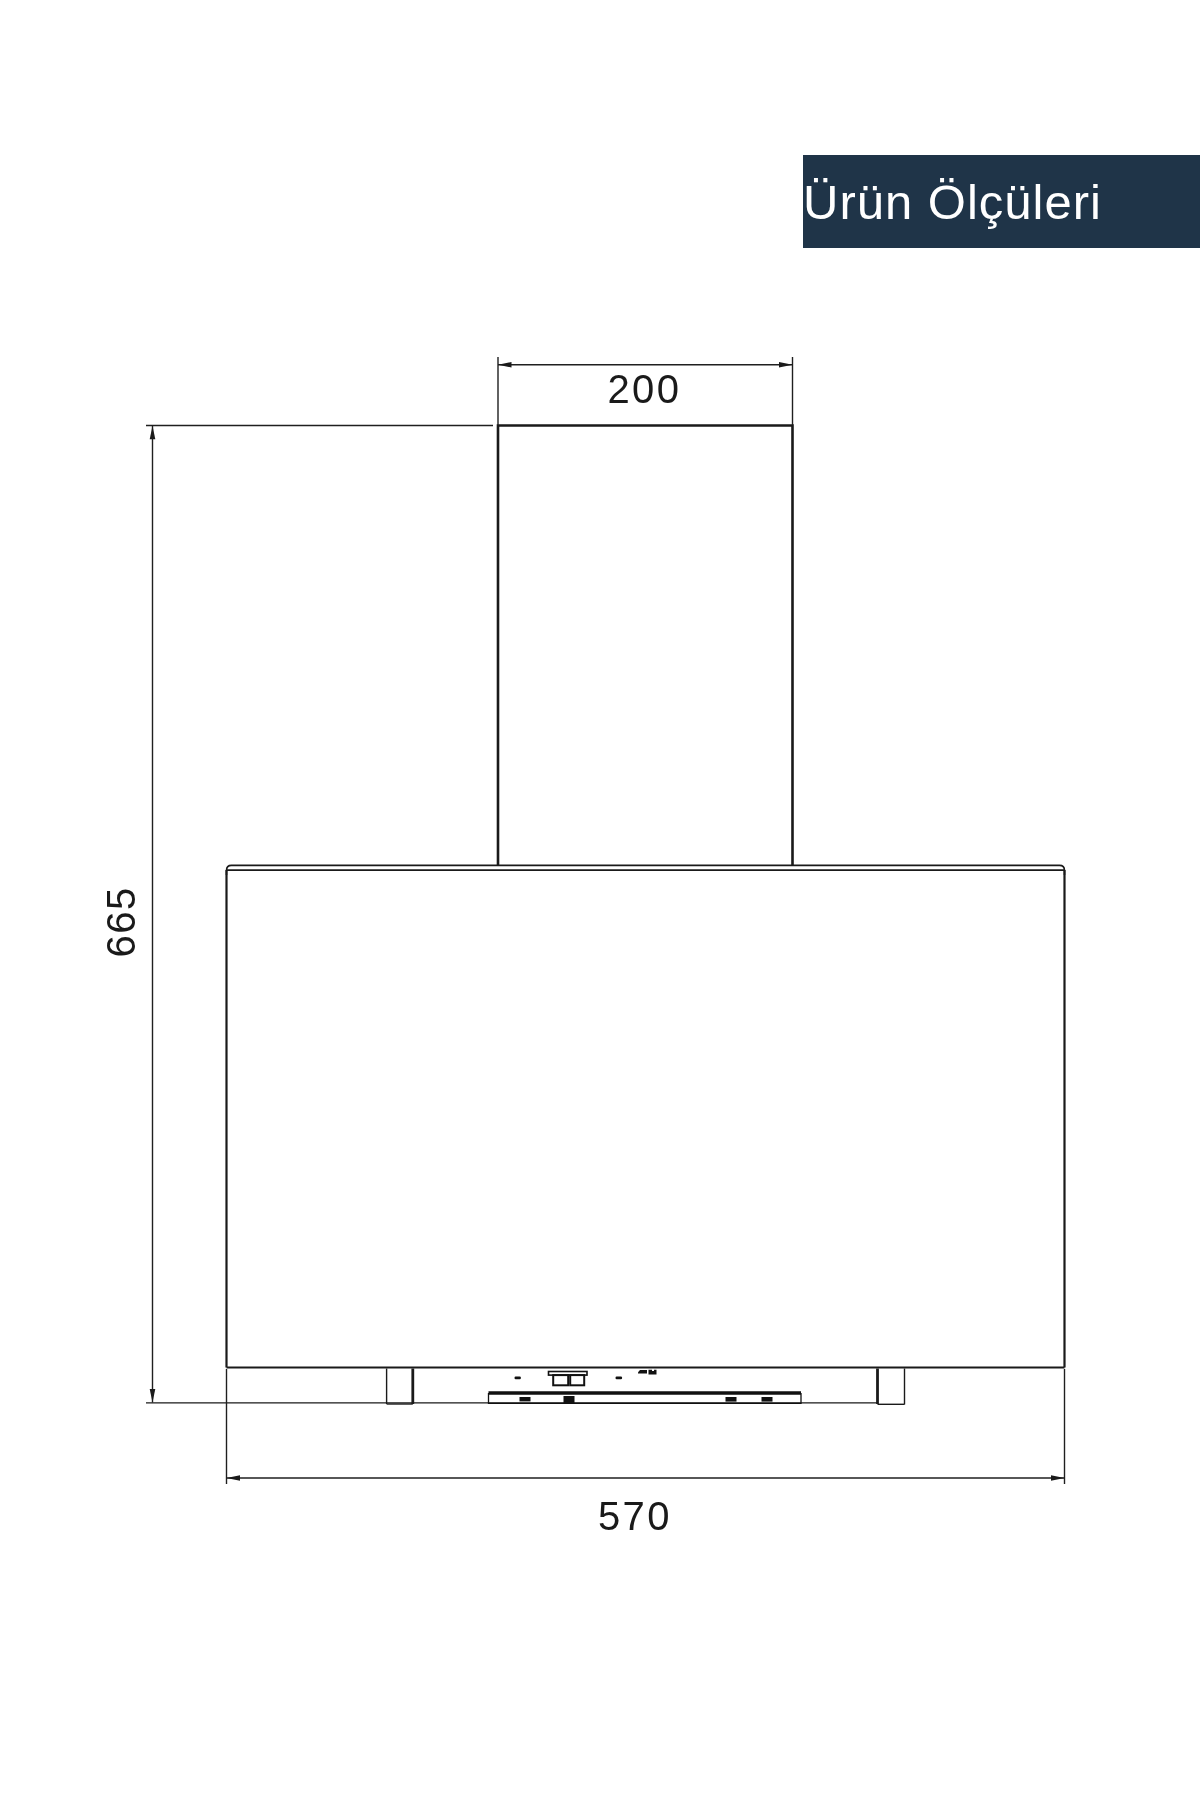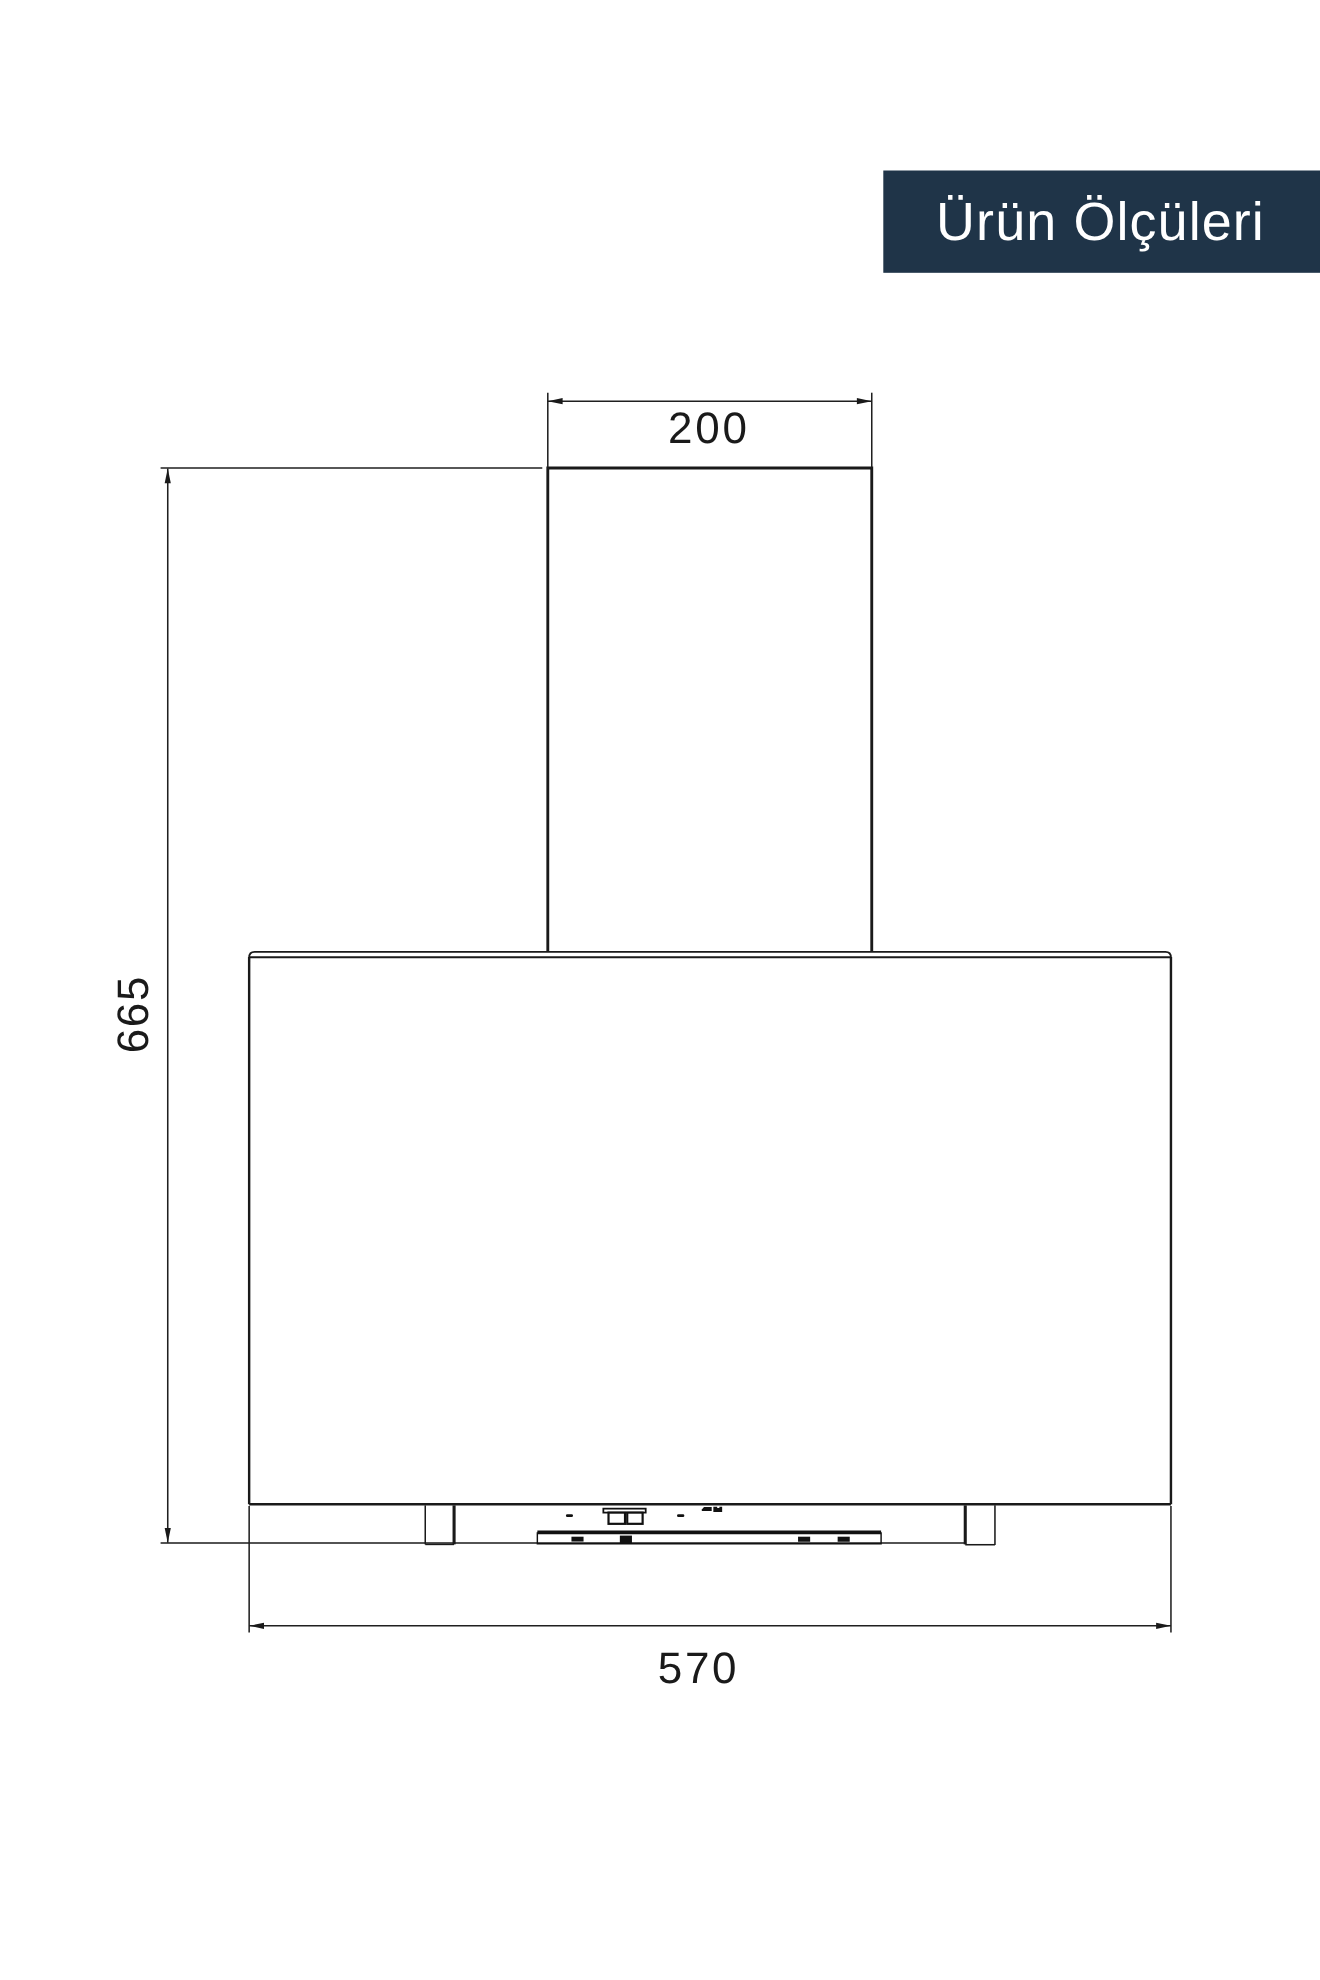--- a/index.html
+++ b/index.html
@@ -1,18 +1,18 @@
 <!DOCTYPE html>
 <html><head>
 <meta charset="utf-8">
 <style>
   html,body{margin:0;padding:0;}
   body{width:1200px;height:1800px;background:#ffffff;font-family:"Liberation Sans",sans-serif;position:relative;overflow:hidden;}
   .banner{position:absolute;left:803px;top:155px;width:397px;height:93px;background:#1f3448;color:#ffffff;
-          display:flex;align-items:center;box-sizing:border-box;padding-left:48px;font-size:49px;letter-spacing:1px;}
+          display:flex;align-items:center;box-sizing:border-box;font-size:49px;letter-spacing:1px;}
   svg{position:absolute;left:0;top:0;}
   text{font-family:"Liberation Sans",sans-serif;fill:#1a1a1a;}
 </style>
 </head>
 <body>
 
 <div class="banner">Ürün Ölçüleri</div>
 
 <svg width="1200" height="1800" viewBox="0 0 1200 1800">
 

